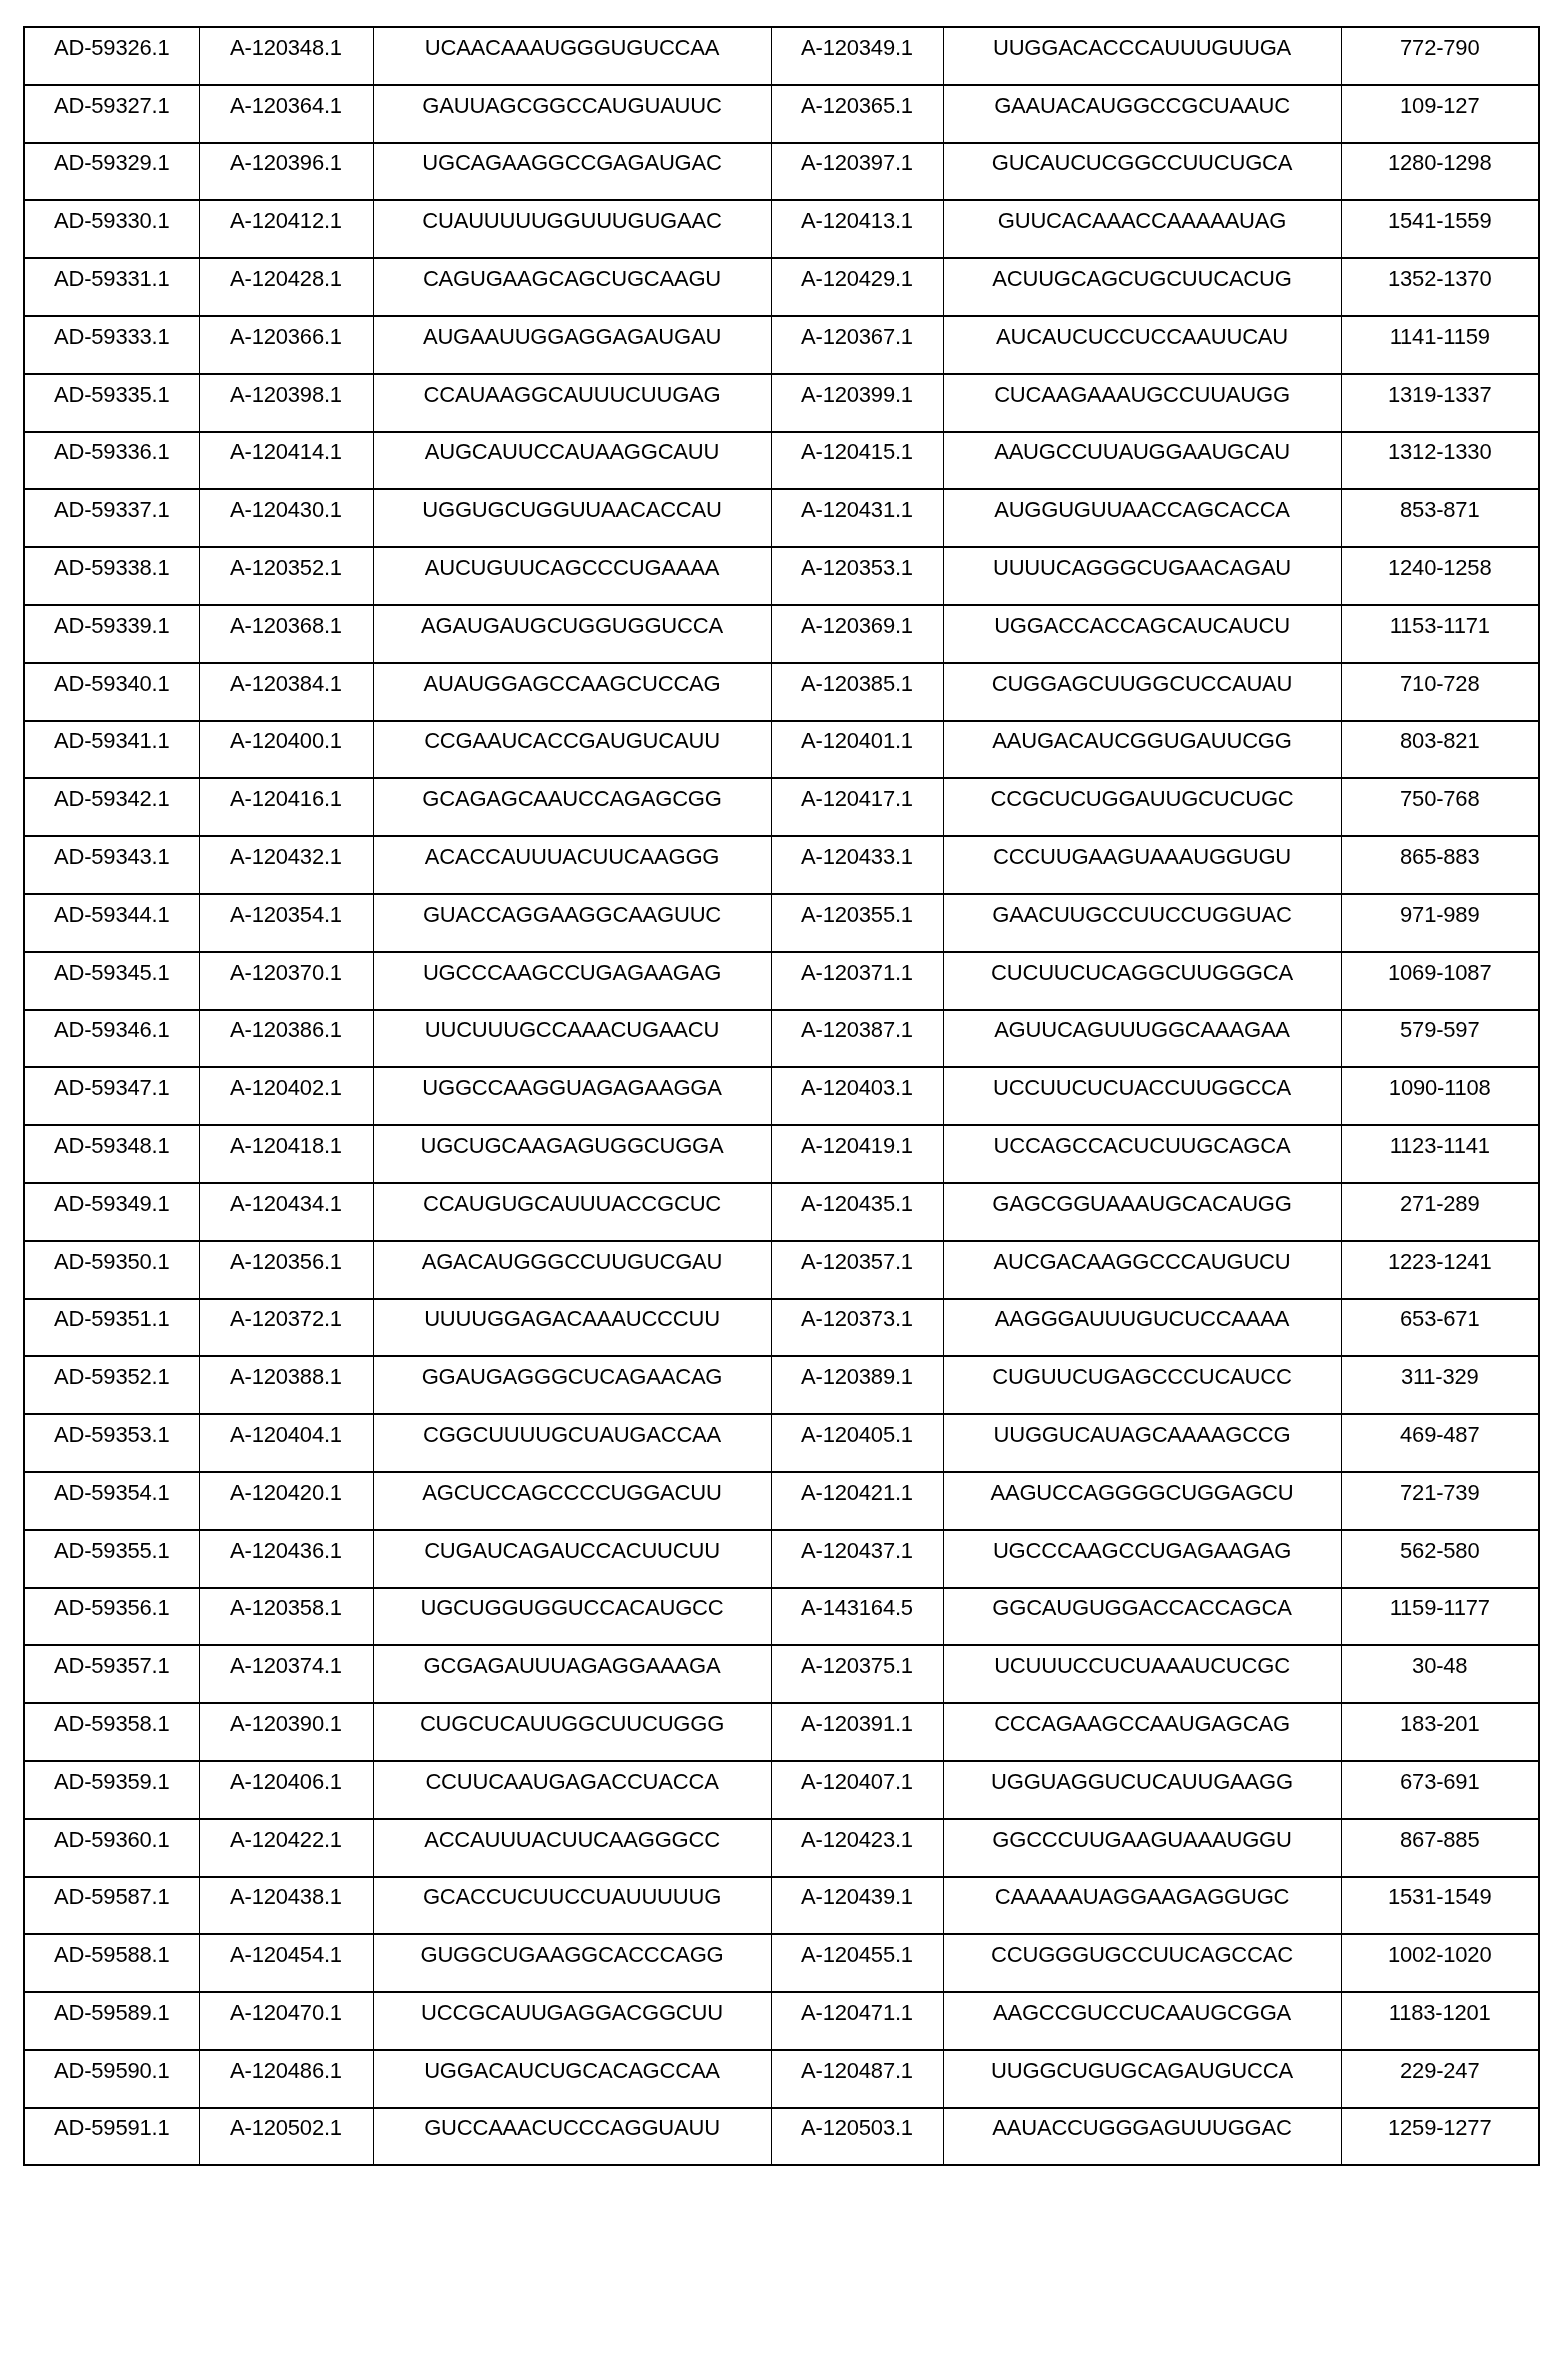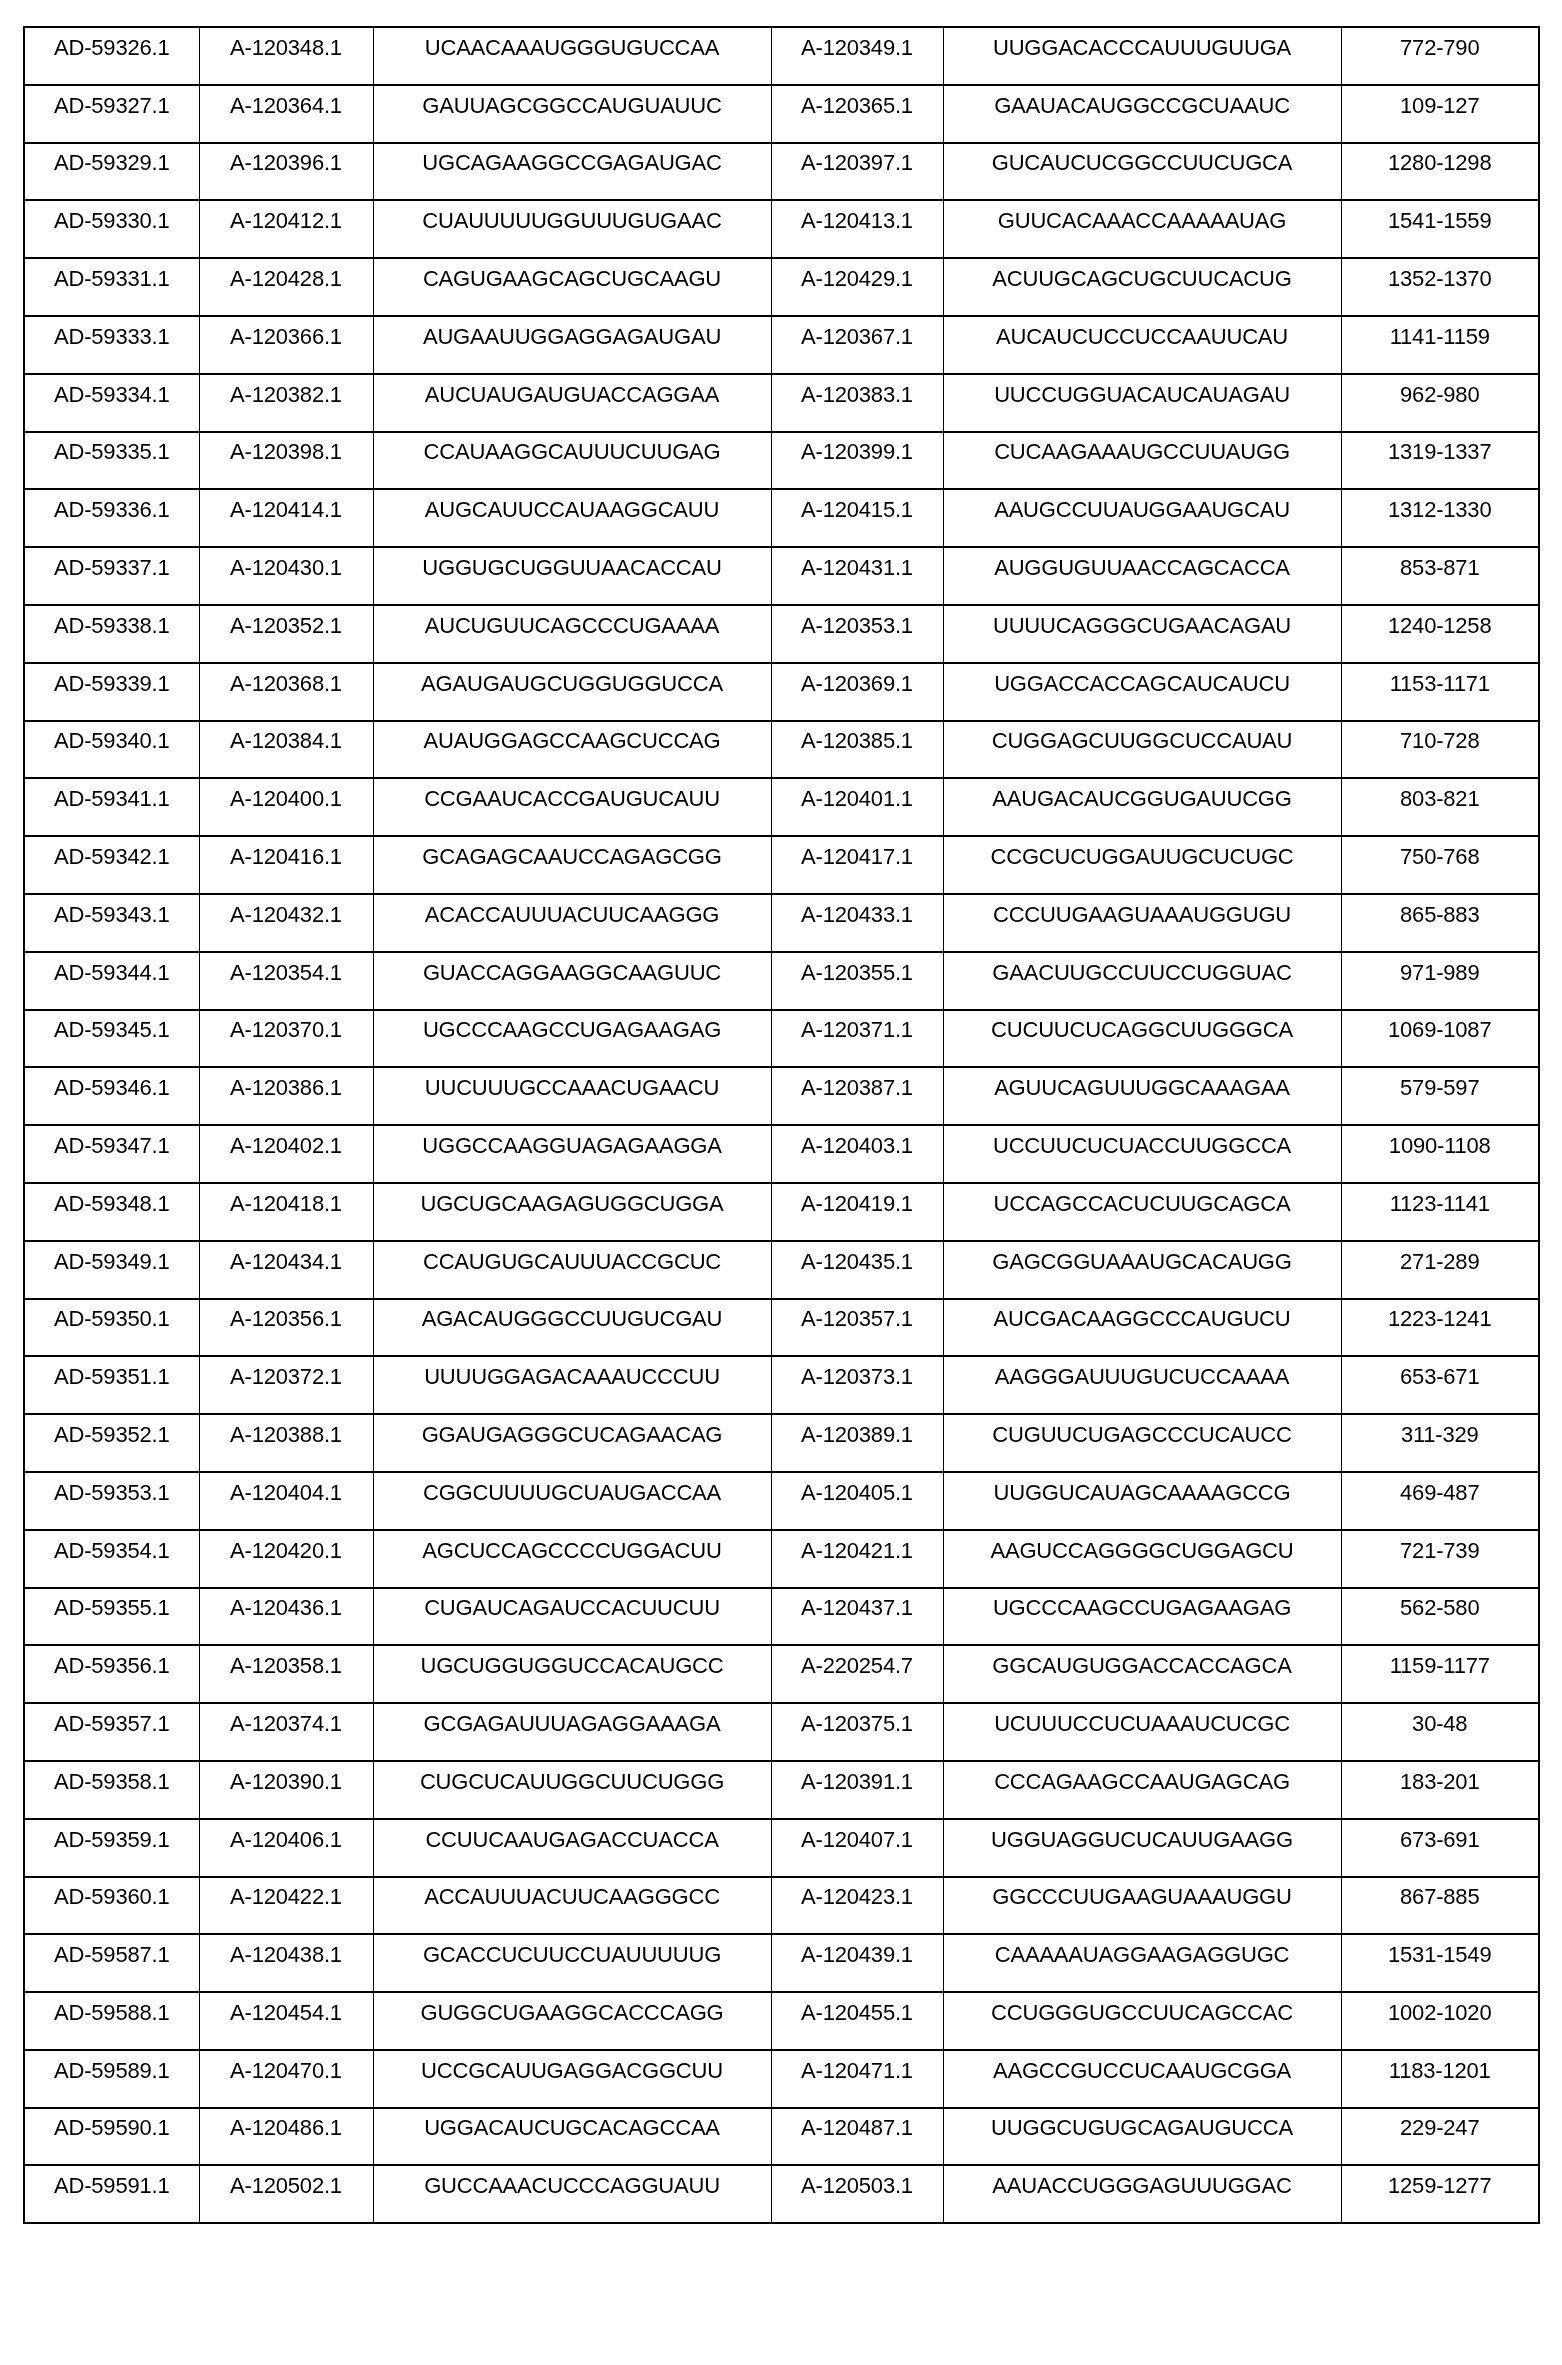--- a/index.html
+++ b/index.html
@@ -106,28 +106,20 @@
         </tr>
         <tr>
           <td>AD-59333.1</td>
           <td>A-120366.1</td>
           <td>AUGAAUUGGAGGAGAUGAU</td>
           <td>A-120367.1</td>
           <td>AUCAUCUCCUCCAAUUCAU</td>
           <td>1141-1159</td>
         </tr>
         <tr>
-          <td>AD-59334.1</td>
-          <td>A-120382.1</td>
-          <td>AUCUAUGAUGUACCAGGAA</td>
-          <td>A-120383.1</td>
-          <td>UUCCUGGUACAUCAUAGAU</td>
-          <td>962-980</td>
-        </tr>
-        <tr>
           <td>AD-59335.1</td>
           <td>A-120398.1</td>
           <td>CCAUAAGGCAUUUCUUGAG</td>
           <td>A-120399.1</td>
           <td>CUCAAGAAAUGCCUUAUGG</td>
           <td>1319-1337</td>
         </tr>
         <tr>
           <td>AD-59336.1</td>
           <td>A-120414.1</td>
@@ -285,21 +277,21 @@
           <td>A-120436.1</td>
           <td>CUGAUCAGAUCCACUUCUU</td>
           <td>A-120437.1</td>
           <td>UGCCCAAGCCUGAGAAGAG</td>
           <td>562-580</td>
         </tr>
         <tr>
           <td>AD-59356.1</td>
           <td>A-120358.1</td>
           <td>UGCUGGUGGUCCACAUGCC</td>
-          <td>A-220254.7</td>
+          <td>A-143164.5</td>
           <td>GGCAUGUGGACCACCAGCA</td>
           <td>1159-1177</td>
         </tr>
         <tr>
           <td>AD-59357.1</td>
           <td>A-120374.1</td>
           <td>GCGAGAUUUAGAGGAAAGA</td>
           <td>A-120375.1</td>
           <td>UCUUUCCUCUAAAUCUCGC</td>
           <td>30-48</td>

